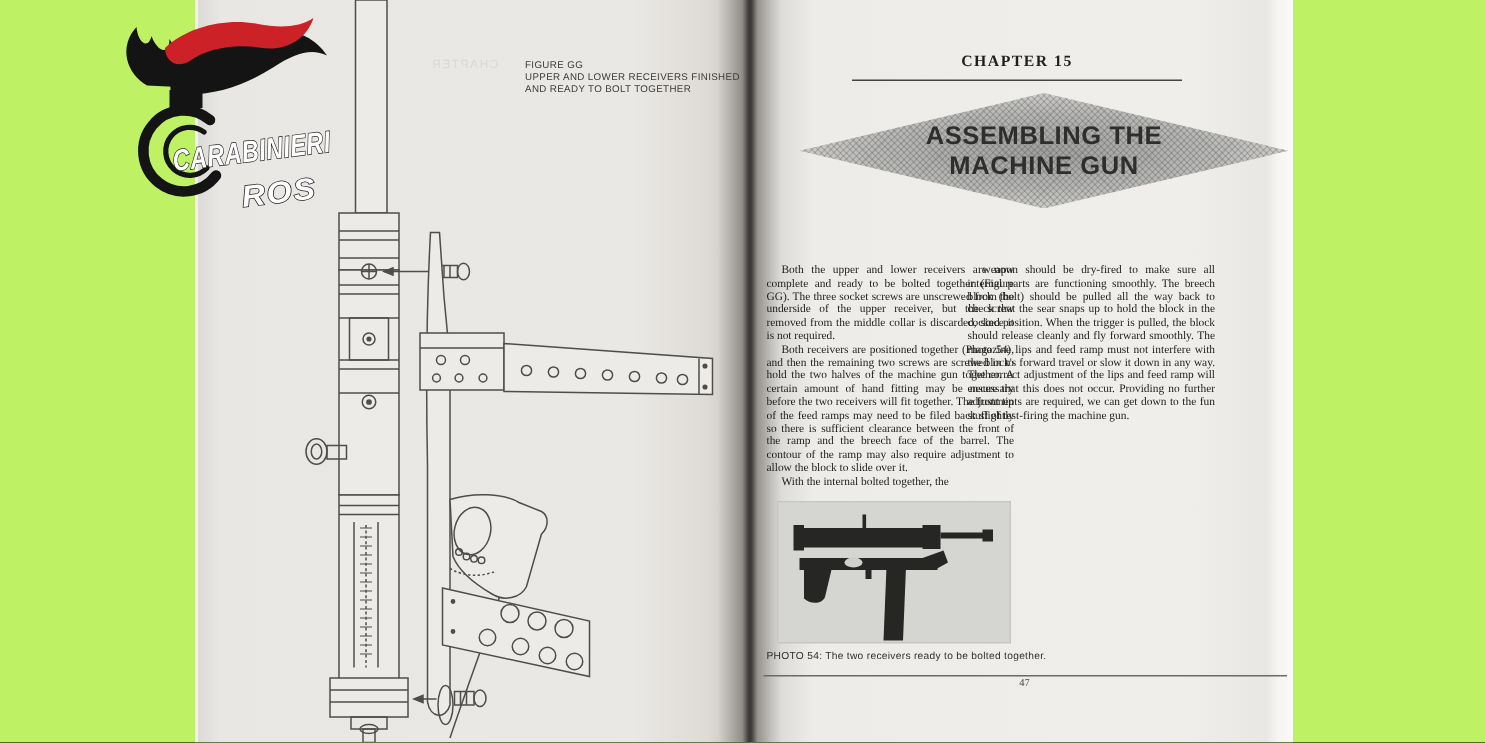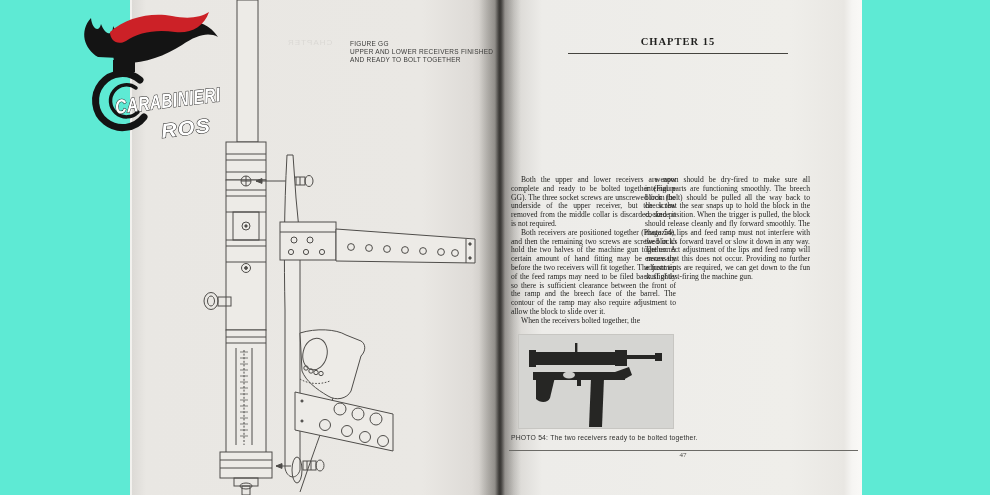--- a/index.html
+++ b/index.html
@@ -1,16 +1,16 @@
 <!DOCTYPE html>
 <html><head>
 <meta charset="utf-8">
 <style>
   html,body{margin:0;padding:0;background:#000;}
-  .stage{position:relative;width:990px;height:495px;background:#5eead4;overflow:hidden;
+  .stage{position:relative;width:990px;height:495px;background:#bef264;overflow:hidden;
          font-family:"Liberation Sans",sans-serif;}
   
   .page{position:absolute;top:0;height:495px;}
   .page-left{left:130px;width:370px;
     border-left:2px solid #f2f1ee;
     background:linear-gradient(to right,#dcdad6 0,#e9e7e3 14px,#eae8e4 290px,#dedbd7 340px,#c2bfba 362px,#a8a5a0 370px);}
   .page-right{left:500px;width:362px;
     background:linear-gradient(to right,#b4b1ad 0,#d9d7d3 14px,#edece9 42px,#efeeea 290px,#e9e7e3 344px,#f6f5f3 352px,#faf9f7 362px);}
   .gutter{position:absolute;left:479px;top:0;width:42px;height:495px;
     background:linear-gradient(to right,rgba(35,33,30,0) 0%,rgba(35,33,30,.30) 38%,rgba(15,14,12,.72) 48%,rgba(15,14,12,.72) 52%,rgba(35,33,30,.28) 62%,rgba(35,33,30,0) 100%);}
@@ -170,25 +170,29 @@
 
   <div class="figure-caption">
     <div>FIGURE GG</div>
     <div>UPPER AND LOWER RECEIVERS FINISHED</div>
     <div>AND READY TO BOLT TOGETHER</div>
   </div>
 
   <div class="chapter-head">CHAPTER 15</div>
   <div class="chapter-rule"></div>
 
+  <div class="diamond">
+    <div class="t">ASSEMBLING THE</div>
+    <div class="t">MACHINE GUN</div>
+  </div>
 
   <div class="col col-1">
     <p>Both the upper and lower receivers are now complete and ready to be bolted together (Figure GG). The three socket screws are unscrewed from the underside of the upper receiver, but the screw removed from the middle collar is discarded, since it is not required.</p>
     <p>Both receivers are positioned together (Photo 54), and then the remaining two screws are screwed in to hold the two halves of the machine gun together. A certain amount of hand fitting may be necessary before the two receivers will fit together. The front tip of the feed ramps may need to be filed back slightly so there is sufficient clearance between the front of the ramp and the breech face of the barrel. The contour of the ramp may also require adjustment to allow the block to slide over it.</p>
-    <p>When the receivers bolted together, the</p>
+    <p>With the internal bolted together, the</p>
   </div>
   <div class="col col-2">
     <p>weapon should be dry-fired to make sure all internal parts are functioning smoothly. The breech block (bolt) should be pulled all the way back to check that the sear snaps up to hold the block in the cocked position. When the trigger is pulled, the block should release cleanly and fly forward smoothly. The magazine lips and feed ramp must not interfere with the block's forward travel or slow it down in any way. The correct adjustment of the lips and feed ramp will ensure that this does not occur. Providing no further adjustments are required, we can get down to the fun stuff of test-firing the machine gun.</p>
   </div>
 
   <div class="photo-frame">
     <svg width="154" height="93" viewBox="0 0 154 93">
       <rect x="0" y="0" width="154" height="93" fill="#d5d5d2"></rect>
       <g fill="#262624">
 

